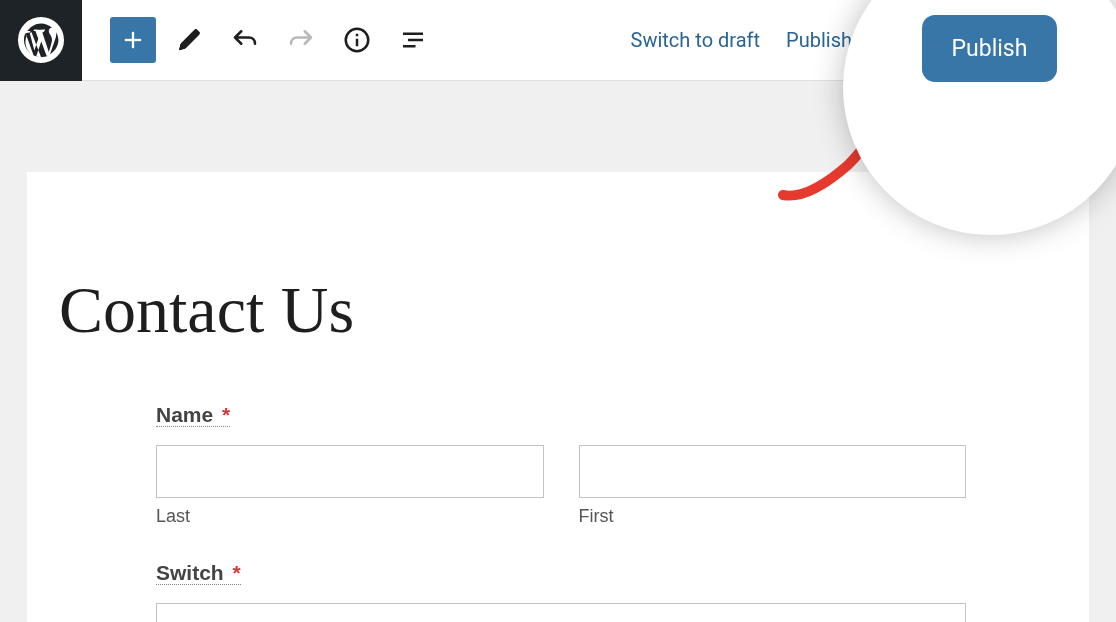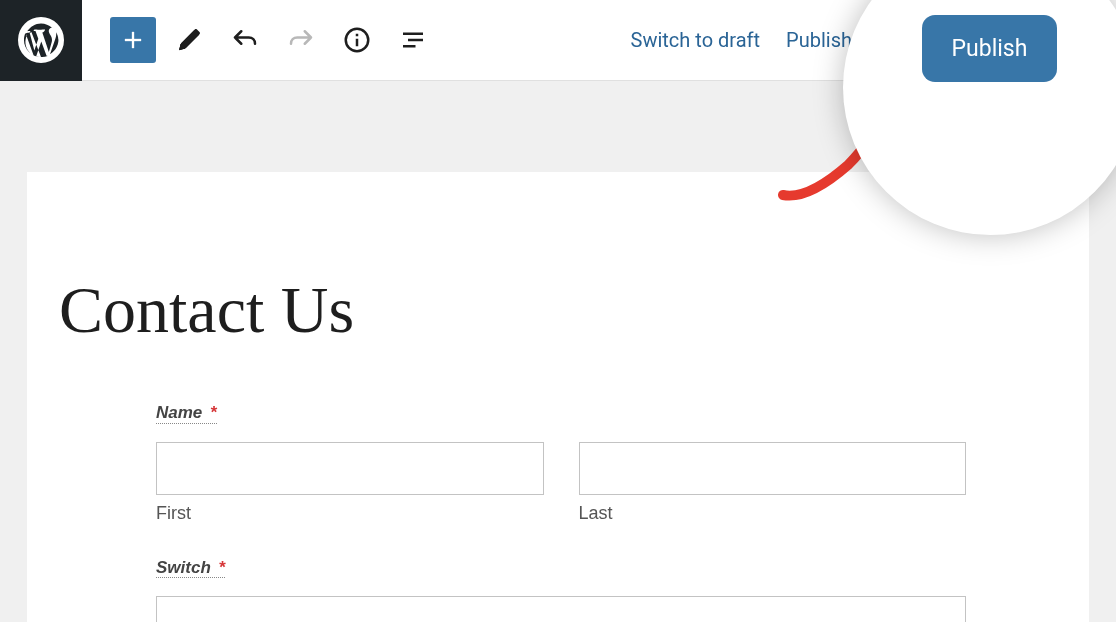--- a/index.html
+++ b/index.html
@@ -161,27 +161,26 @@
       color: #1e1e1e;
       margin-bottom: 55px;
       margin-left: 2px;
     }
     .form-wrap {
       margin-left: 99px;
       max-width: 810px;
     }
     .field-label {
       font-family: Arial, Helvetica, sans-serif;
-      font-size: 17px;
+      font-size: 21px;
       font-weight: bold;
       color: #444;
       border-bottom: 1px dotted #888;
       display: inline-block;
       line-height: 1.1;
-      font-style: italic;
     }
     .label-star {
       color: #d63638;
       font-weight: bold;
       margin-left: 3px;
     }
     .name-row {
       display: flex;
       gap: 35px;
       margin-top: 18px;
@@ -299,25 +298,25 @@
   <div class="form-wrap">
 
     <div>
       <span class="field-label">
         <span>Name</span>
         <span class="label-star">*</span>
       </span>
       <div class="name-row">
         <div class="name-col">
           <input class="field-input" type="text" style="">
-          <div class="sub-label">First</div>
+          <div class="sub-label">Last</div>
         </div>
         <div class="name-col">
           <input class="field-input" type="text" style="">
-          <div class="sub-label">Last</div>
+          <div class="sub-label">First</div>
         </div>
       </div>
     </div>
 
     <div class="email-section">
       <span class="field-label">
         <span>Switch</span>
         <span class="label-star">*</span>
       </span>
       <div class="email-input">

